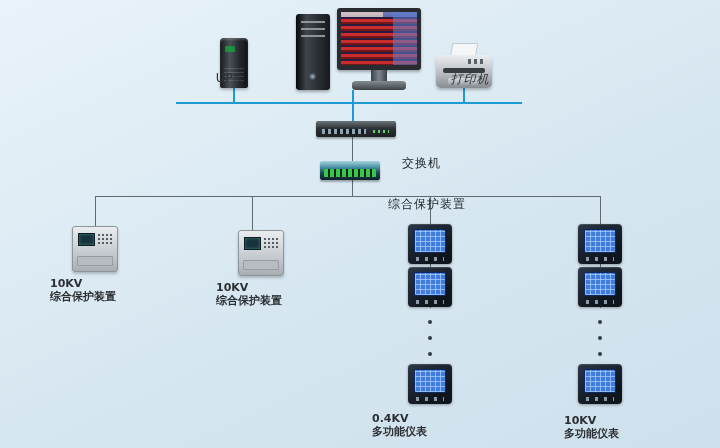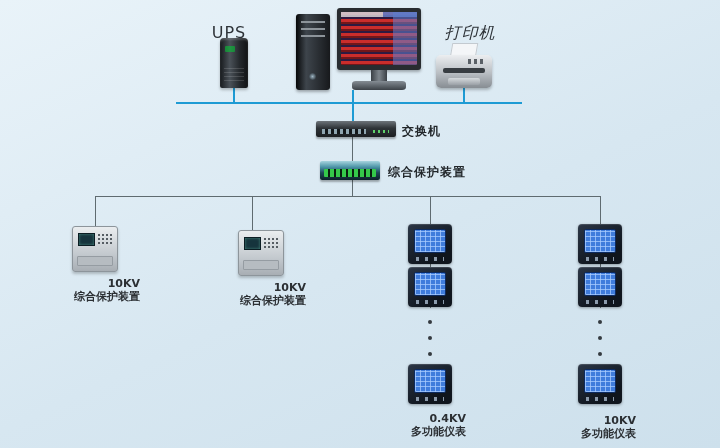--- a/index.html
+++ b/index.html
@@ -6,23 +6,23 @@
   body { font-family:"DejaVu Sans","Liberation Sans",sans-serif; background:#eef4f8; }
   .stage {
     position:relative; width:720px; height:448px; overflow:hidden;
     background:linear-gradient(155deg, var(--background_top,#e9f3f9) 0%, var(--background,#d7e7f1) 55%, #cde0ec 100%);
   }
   
   .line { position:absolute; z-index:1; }
   .bus  { background:var(--bus,#1e9bd4); }
   .wire { background:var(--line,#5f6b70); }
   
-  .toplbl { position:absolute; z-index:3; font-size:16px; color:#2e3338; text-align:center; letter-spacing:1px; }
-  .devlbl { position:absolute; z-index:3; font-size:12px; color:#22272b; font-weight:700; letter-spacing:1px; white-space:nowrap; }
-  .collbl { position:absolute; z-index:3; text-align:right; color:#2b2f33; line-height:1.15; }
+  .toplbl { position:absolute; z-index:3; font-size:12px; color:#2e3338; text-align:center; letter-spacing:1px;margin-top:48px; }
+  .devlbl { position:absolute; z-index:3; font-size:12px; color:#22272b; font-weight:400; letter-spacing:1px; white-space:nowrap;margin-top:32px; }
+  .collbl { position:absolute; z-index:3; text-align:left; color:#2b2f33; line-height:1.15; }
   .collbl .l1 { font-size:11px; font-weight:bold; }
   .collbl .l2 { font-size:11px; font-weight:600; }
   
   .ups { position:absolute; z-index:2; left:220px; top:38px; width:28px; height:50px;
     background:linear-gradient(90deg,#16191c,#4a5158 35%,#24282c 70%,#101214);
     border-radius:4px 4px 2px 2px; box-shadow:inset 0 2px 2px rgba(255,255,255,.18), 0 2px 3px rgba(0,0,0,.25); }
   .ups::after { content:""; position:absolute; left:5px; top:8px; width:10px; height:6px;
     background:#0c3; opacity:.55; border-radius:1px; }
   .ups::before { content:""; position:absolute; left:4px; bottom:6px; right:4px; height:14px;
     background:repeating-linear-gradient(180deg, rgba(255,255,255,.14) 0 1px, transparent 1px 4px); }
@@ -180,21 +180,21 @@
     <div class="meter-screen"></div>
     <div class="meter-buttons"></div>
   </div>
   <div class="dot" style="left:428px; top:320px;"></div>
   <div class="dot" style="left:428px; top:336px;"></div>
   <div class="dot" style="left:428px; top:352px;"></div>
   <div class="meter" style="left:408px; top:364px;">
     <div class="meter-screen"></div>
     <div class="meter-buttons"></div>
   </div>
-  <div class="collbl" style="left:394px; top:413px; width:72px;">
+  <div class="collbl" style="left:372px; top:413px; width:72px;">
     <div class="l1">0.4KV</div>
     <div class="l2">多功能仪表</div>
   </div>
 
   <div class="meter" style="left:578px; top:224px;">
     <div class="meter-screen"></div>
     <div class="meter-buttons"></div>
   </div>
   <div class="meter" style="left:578px; top:267px;">
     <div class="meter-screen"></div>

